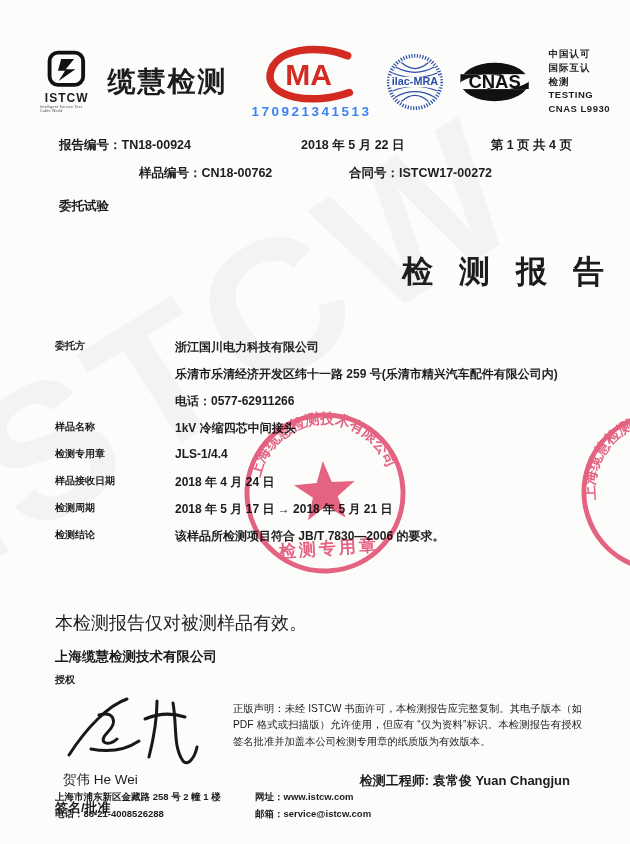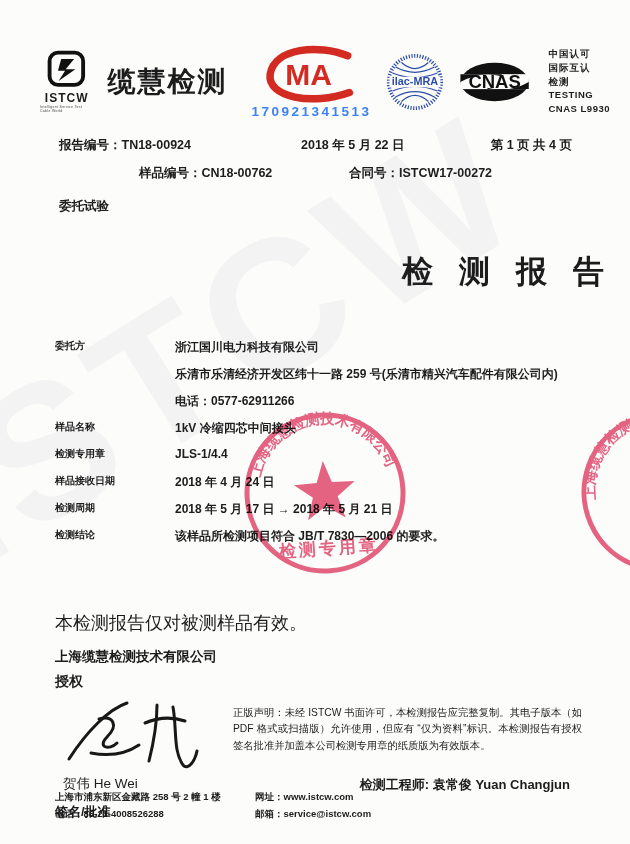--- a/index.html
+++ b/index.html
@@ -53,21 +53,21 @@
   .info-label { font-size:10px; font-weight:bold; }
   .info-value { font-size:12px; font-weight:bold; white-space:nowrap; letter-spacing:0; }
   
   .stamp { position:absolute; width:170px; height:170px; mix-blend-mode:multiply; opacity:.88; }
   .stamp-1 { left:240px; top:408px; transform:rotate(-4deg); }
   .stamp-2 { left:577px; top:407px; transform:rotate(-24deg); }
   
   .statements { margin:56px 0 0 55px; }
   .stmt-validity { font-size:18px; font-weight:normal; }
   .stmt-company { font-size:13.5px; font-weight:bold; margin-top:13px; }
-  .stmt-auth { font-size:14px; font-weight:bold; margin-top:7px; }
+  .stmt-auth { font-size:10px; font-weight:bold; margin-top:7px; }
   .sig-zone { display:flex; margin-top:2px; }
   .sig-left { width:178px; flex-shrink:0; }
   .sig-svg { margin-left:6px; }
   .signer { font-size:13.5px; font-weight:normal; margin-top:0px;margin-left:8px; }
   .sign-label { font-size:13px; font-weight:bold; margin-top:10px; }
   .sig-right { flex:1; padding-right:48px; }
   .disclaimer { font-size:10.3px; line-height:1.6; margin-top:12px; text-align:justify; }
   .engineer { font-size:13px; font-weight:bold; text-align:right; margin-top:22px; padding-right:12px; }
   
   .contact {

